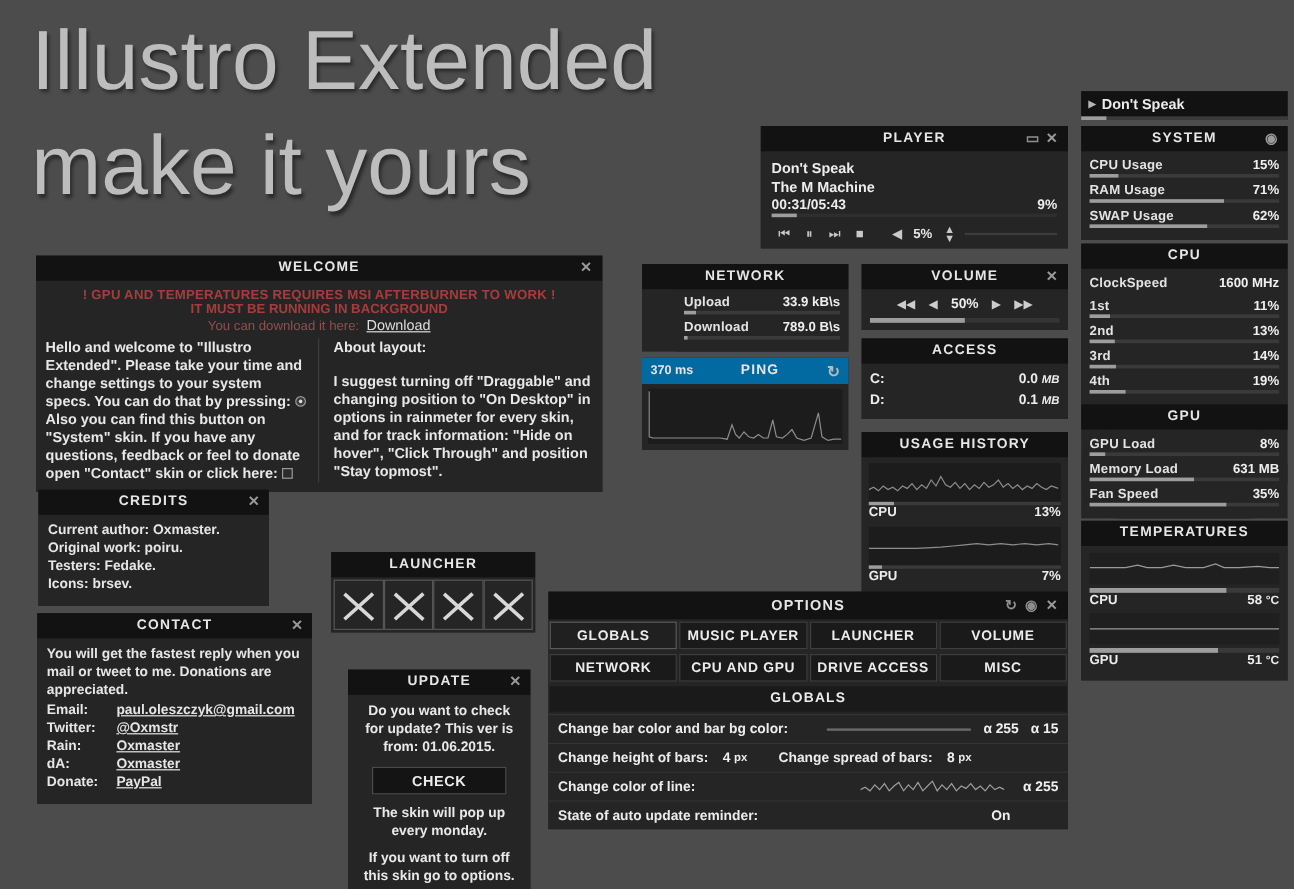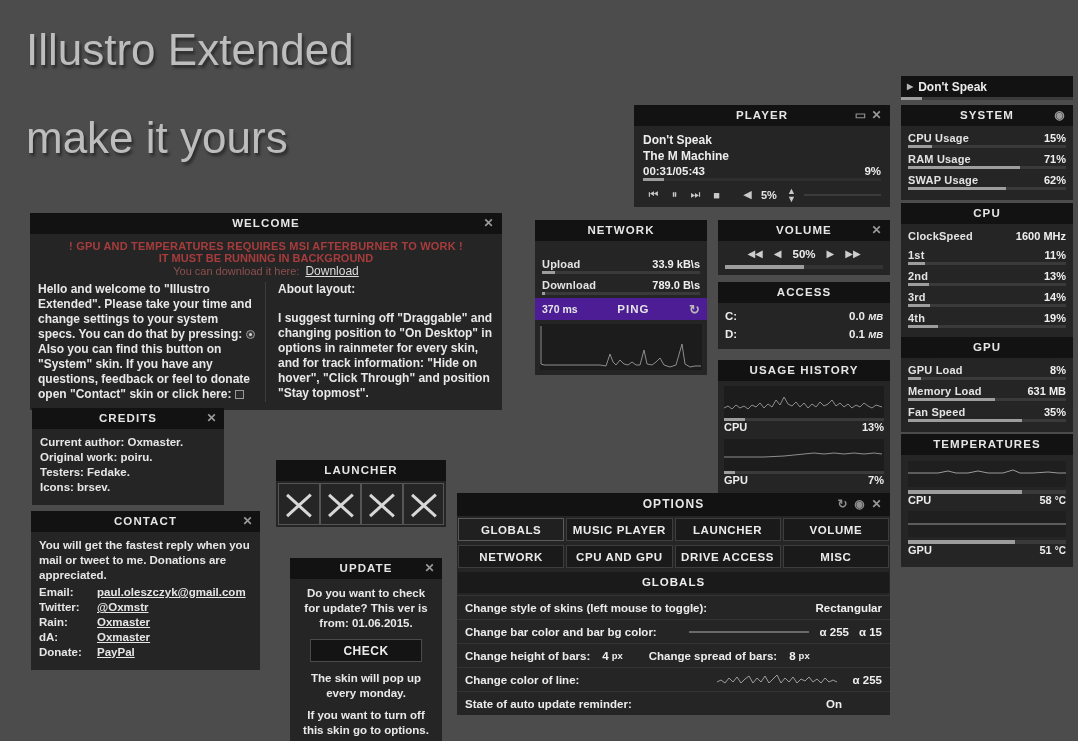--- a/index.html
+++ b/index.html
@@ -7,21 +7,21 @@
   body {
     width:1078px; height:741px;
     background:#4c4c4c;
     font-family:"Liberation Sans", sans-serif;
     overflow:hidden;
     position:relative;
     -webkit-font-smoothing:antialiased;
   }
   .wallpaper-title {
     position:absolute; left:26px; top:6px;
-    font-size:44px; line-height:88px;
+    font-size:70px; line-height:88px;
     color:#bdbdbd;
     letter-spacing:0px;
     text-shadow:2px 3px 3px rgba(0,0,0,.45);
     font-weight:400;
     white-space:pre-line;
   }
 
   
   .panel { position:absolute; background:#252525; }
   .panel-head {
@@ -107,24 +107,24 @@
   .progress-bg { height:3px; background:#2e2e2e; margin-top:1px; }
   .progress-fg { height:3px; background:#9d9d9d; }
   .ctrl-row { display:flex; align-items:center; margin-top:5px; height:17px; color:#cfcfcf; font-size:10px;}
   .ctrl { width:21px; text-align:center; color:#c9c9c9; font-size:11px; }
   .vol-pct { font-size:11px; font-weight:bold; color:#e6e6e6; margin-left:3px;}
   .seek-track { flex:1; height:2px; background:#3b3b3b; margin-left:8px; }
   .updown { margin-left:10px; font-size:9px; line-height:8px; color:#c9c9c9; text-align:center;}
 
   
   #network { left:535px; top:220px; width:172px; }
-  #network .panel-body { padding:16px 7px 6px 7px;}
+  #network .panel-body { padding:4px 7px 6px 7px;margin-left:28px;}
   
   #ping { left:535px; top:298px; width:172px; }
-  .ping-head { background:#4c1d95; height:22px; display:flex; align-items:center;
+  .ping-head { background:#0369a1; height:22px; display:flex; align-items:center;
      padding:0 7px; color:#e6e6e6; font-size:11px; font-weight:bold; }
   .ping-ms { flex:0 0 auto; font-size:10.5px; }
   .ping-title { flex:1; text-align:center; letter-spacing:1px; font-size:11.5px;}
   .ping-graph { height:46px; background:#1c1c1c; margin:4px 5px 5px 5px; position:relative; overflow:hidden;}
 
   
   #volume { left:718px; top:220px; width:172px; }
   #volume .panel-body { padding:5px 7px 6px 7px;}
   .vol-ctrls { display:flex; justify-content:center; align-items:center; color:#cdcdcd;
      font-size:10px; gap:11px; height:15px;}
@@ -593,26 +593,20 @@
       <div class="opt-tab">VOLUME</div>
     </div>
     <div class="opt-tabs">
       <div class="opt-tab">NETWORK</div>
       <div class="opt-tab">CPU AND GPU</div>
       <div class="opt-tab">DRIVE ACCESS</div>
       <div class="opt-tab">MISC</div>
     </div>
     <div class="opt-section">GLOBALS</div>
 
-    <div class="opt-row">
-      <span class="label">Change style of skins (left mouse to toggle):</span>
-      <span class="right">
-          <span class="val">Rectangular</span>
-        </span>
-    </div>
 
     <div class="opt-row">
       <span class="label">Change bar color and bar bg color:</span>
       <span class="right">
         <span class="opt-colorline"></span>
         <span class="val">α 255</span>
         <span class="val">α  15</span>
       </span>
     </div>
 

